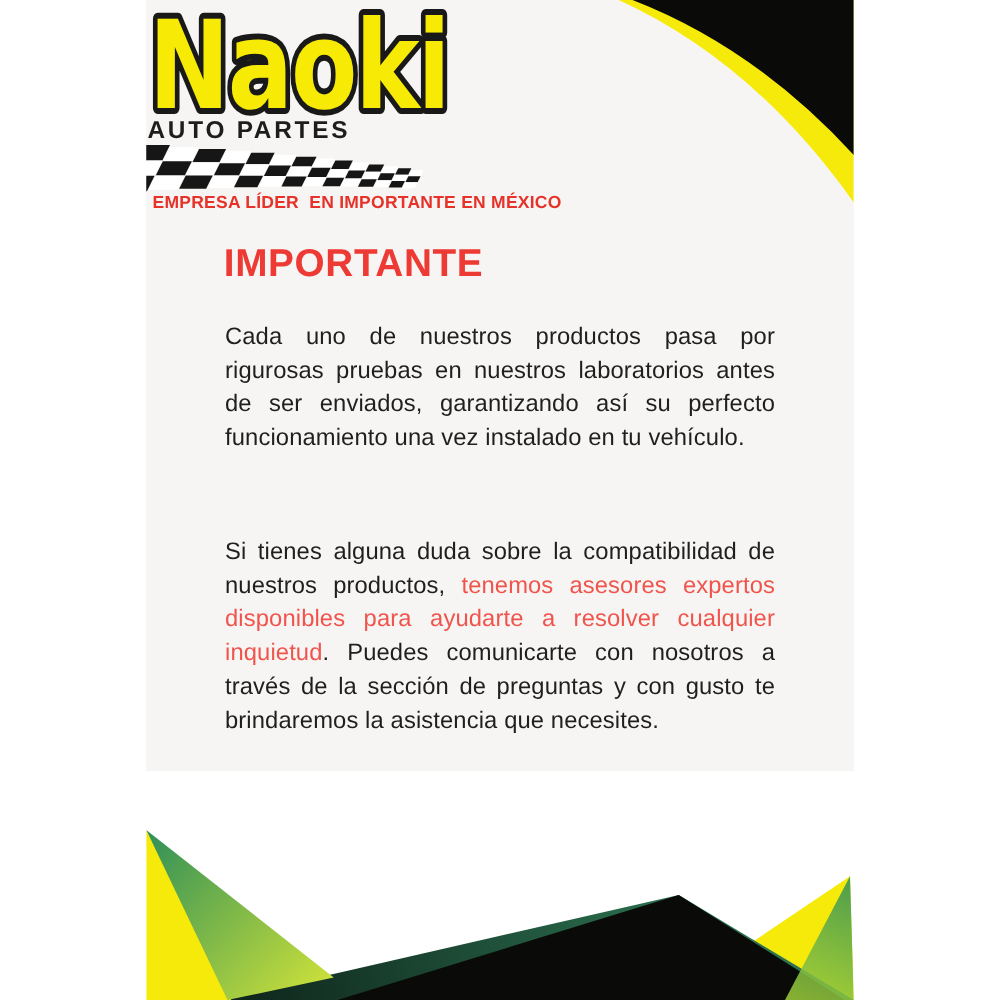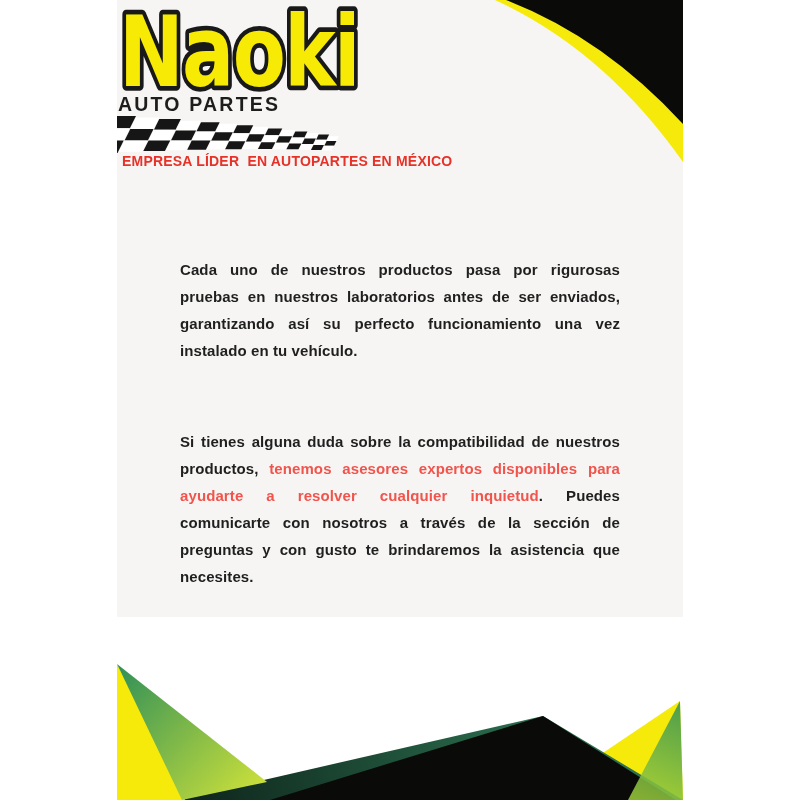--- a/index.html
+++ b/index.html
@@ -59,22 +59,22 @@
     left: 62px;
     top: 194px;
     font-weight: 700;
     font-size: 31px;
     letter-spacing: 0.5px;
     line-height: 34px;
   }
   .body {
     left: 63px;
     width: 440px;
-    font-weight: 700;
-    font-size: 15px;
+    font-weight: 400;
+    font-size: 19px;
     line-height: 27px;
     letter-spacing: 0.1px;
     text-align: justify;
   }
   .p1 { top: 256px; }
   .p2 { top: 398px; margin-top: 30px; }
   .p3 { top: 562px; }
 </style>
 </head>
 <body>
@@ -151,22 +151,23 @@
       <polygon points="563,701 416,800 566,800" fill="#f6ea0a"></polygon>
       <polygon points="59,800 426,716 566,800" fill="url(#gC)"></polygon>
       <polygon points="153,800 426,716 559,800" fill="#0a0a08"></polygon>
       <polygon points="0,664 0,800 68,800" fill="#f6ea0a"></polygon>
       <polygon points="0,664 150,782 65,800" fill="url(#gL)"></polygon>
       <polygon points="563,701 511,800 566,800" fill="url(#gR)" opacity="0.85"></polygon>
     </svg>
 
     <div class="abs subtitle" style="color: rgb(29, 29, 29);">AUTO PARTES</div>
 
-    <div class="abs tagline" style="color: rgb(230, 50, 41);">EMPRESA LÍDER  EN AUTOPARTES EN MÉXICO</div>
+    <div class="abs tagline" style="color: rgb(230, 50, 41);">EMPRESA LÍDER  EN IMPORTANTE EN MÉXICO</div>
 
+    <h1 class="abs heading" style="color: rgb(238, 58, 52);">IMPORTANTE</h1>
 
     <p class="abs body p1" style="color: rgb(31, 31, 31);">Cada uno de nuestros productos pasa por rigurosas pruebas en nuestros laboratorios antes de ser enviados, garantizando así su perfecto funcionamiento una vez instalado en tu vehículo.</p>
 
     <p class="abs body p2" style="color: rgb(31, 31, 31);">
       <span>Si tienes alguna duda sobre la compatibilidad de nuestros productos, </span><span class="hl" style="color: rgb(240, 84, 76);">tenemos asesores expertos disponibles para ayudarte a resolver cualquier inquietud</span><span>. Puedes comunicarte con nosotros a través de la sección de preguntas y con gusto te brindaremos la asistencia que necesites.</span>
     </p>
 
 
   </div>
 </div>

